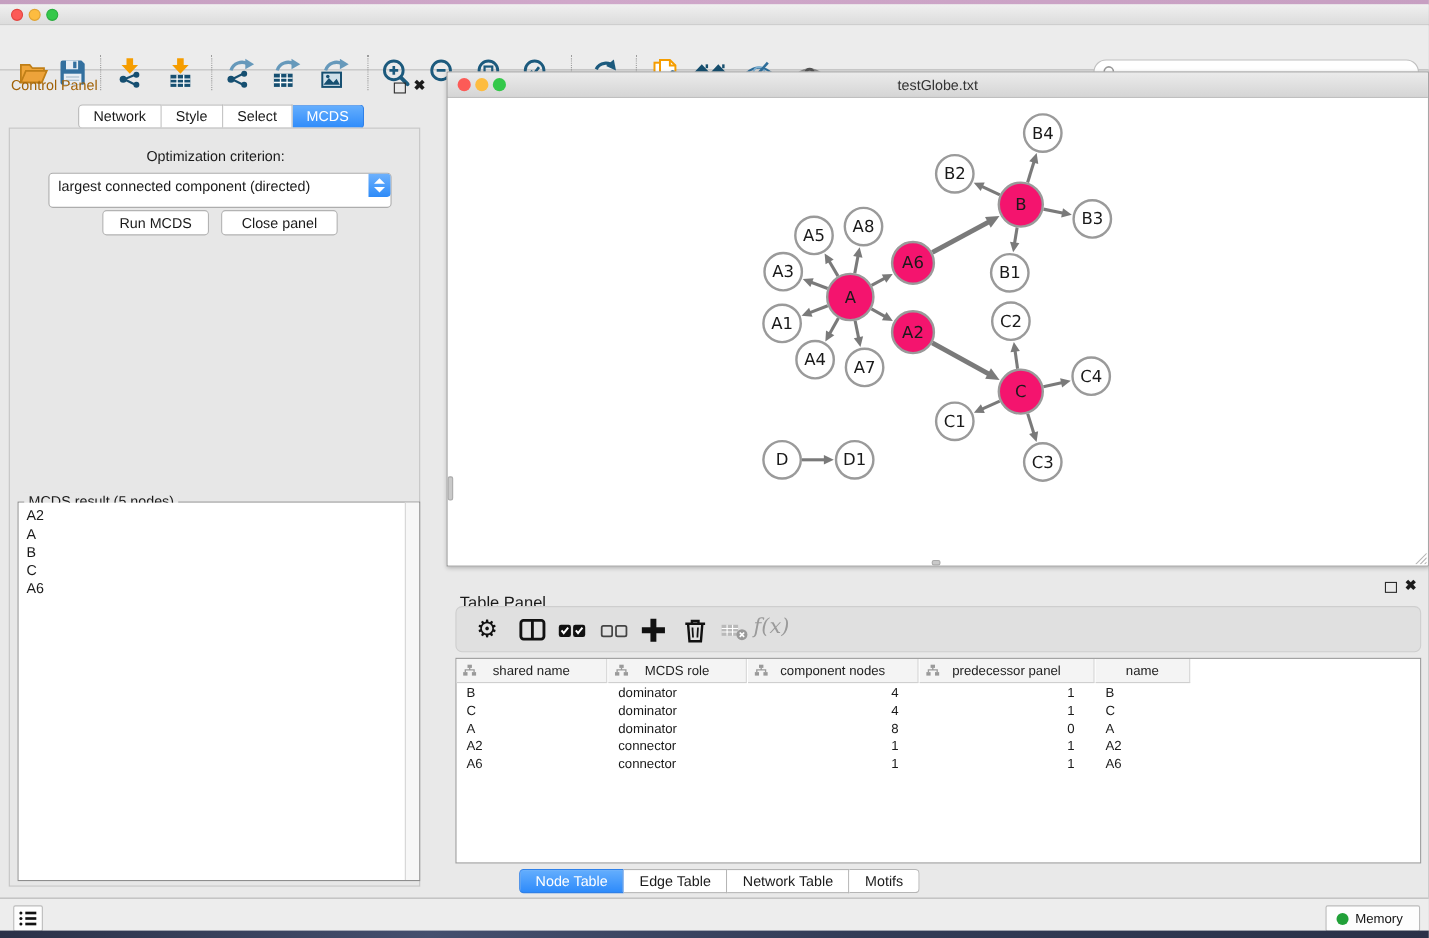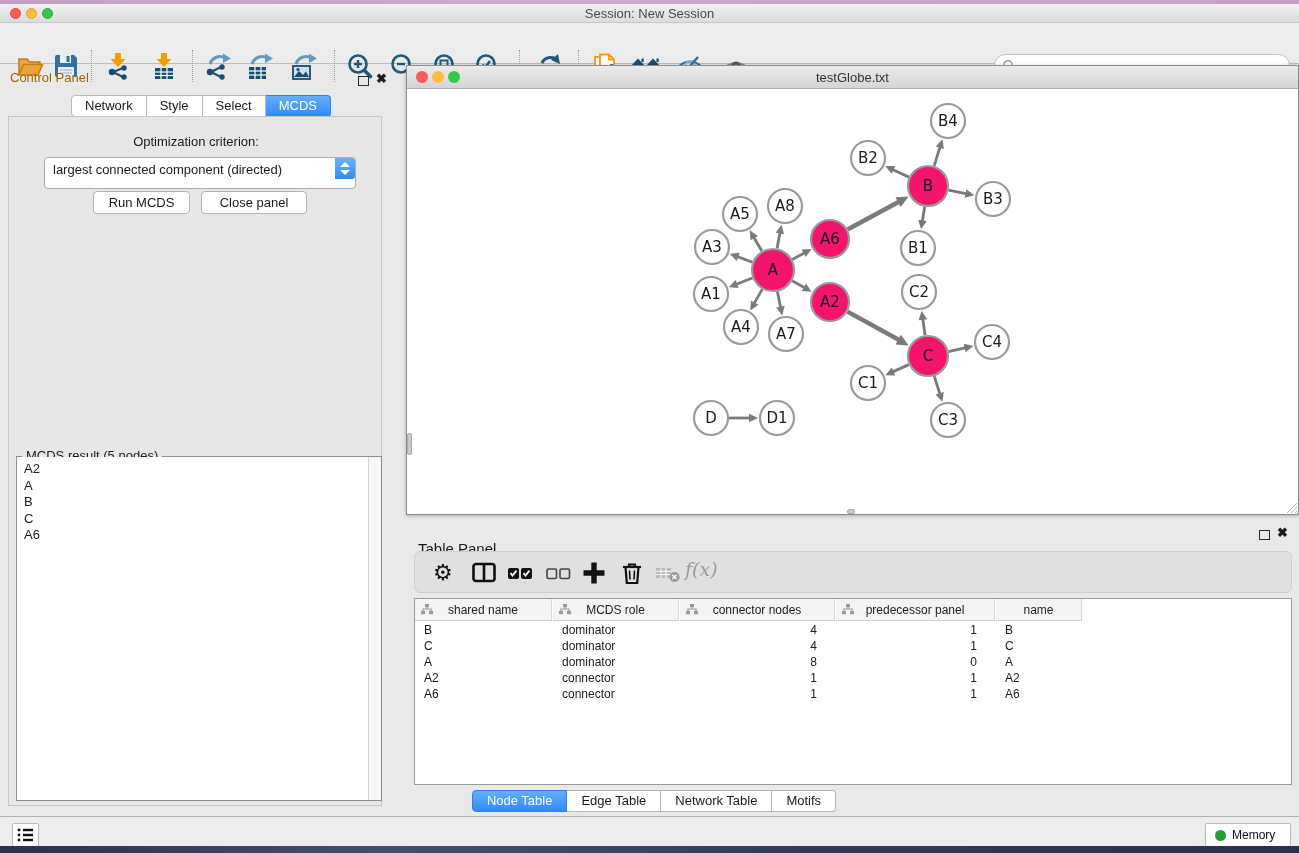--- a/index.html
+++ b/index.html
@@ -124,21 +124,20 @@
 </head>
 <body>
 
 <div id="screen">
   <div class="desktop-top"></div>
 
   <div class="titlebar">
     <span class="light red"></span>
     <span class="light yellow"></span>
     <span class="light green"></span>
-    <div class="title">Session: New Session</div>
   </div>
 
   <div class="main-toolbar">
     <svg class="tbi" style="left:16px" viewBox="0 0 28 28">
       <path d="M3 23 V7 h8 l2.5 3 H24 v3" fill="#f0a63a" stroke="#c07f17" stroke-width="1.6"></path>
       <path d="M3 23 L7.5 12.5 h19 L22 23 z" fill="#eda33a" stroke="#c07f17" stroke-width="1.6"></path>
     </svg>
     <svg class="tbi" style="left:52px" viewBox="0 0 28 28">
       <path d="M3 5 a2 2 0 0 1 2 -2 h17 l3 3 v17 a2 2 0 0 1 -2 2 H5 a2 2 0 0 1 -2 -2 z" fill="#33709f"></path>
       <rect x="8" y="3" width="11" height="8" fill="#e8eef4"></rect>
@@ -458,21 +457,21 @@
         </svg>
         <span class="lbl">MCDS role</span>
       </div>
       <div class="th-cell" style="left: 265px; width: 155px;">
         <svg width="12" height="11" viewBox="0 0 12 11">
           <path d="M6 3 V5 M2 7 V5 h8 v2" stroke="#9a9a9a" stroke-width="1.2" fill="none"></path>
           <rect x="4" y="0" width="4" height="3.2" fill="#9a9a9a"></rect>
           <rect x="0" y="7" width="4" height="3.2" fill="#9a9a9a"></rect>
           <rect x="8" y="7" width="4" height="3.2" fill="#9a9a9a"></rect>
         </svg>
-        <span class="lbl">connector nodes</span>
+        <span class="lbl">component nodes</span>
       </div>
       <div class="th-cell" style="left: 421px; width: 159px;">
         <svg width="12" height="11" viewBox="0 0 12 11">
           <path d="M6 3 V5 M2 7 V5 h8 v2" stroke="#9a9a9a" stroke-width="1.2" fill="none"></path>
           <rect x="4" y="0" width="4" height="3.2" fill="#9a9a9a"></rect>
           <rect x="0" y="7" width="4" height="3.2" fill="#9a9a9a"></rect>
           <rect x="8" y="7" width="4" height="3.2" fill="#9a9a9a"></rect>
         </svg>
         <span class="lbl">predecessor panel</span>
       </div>

